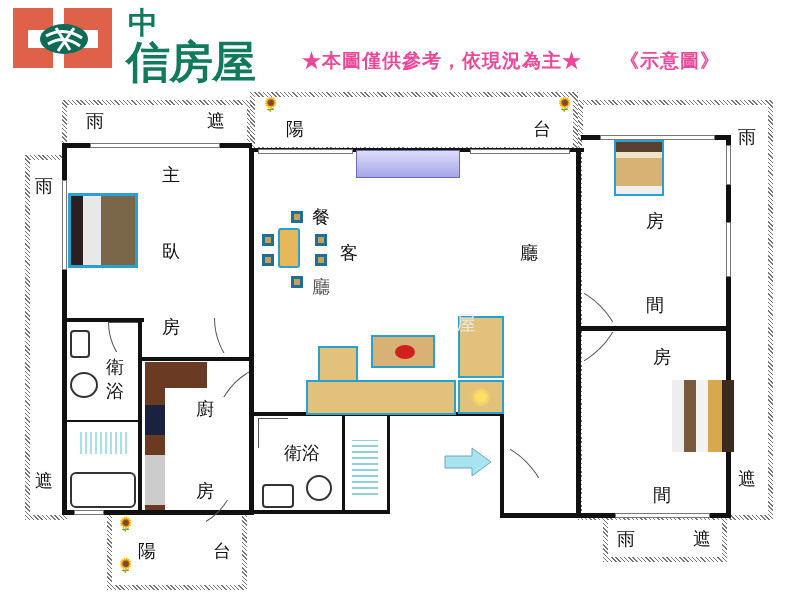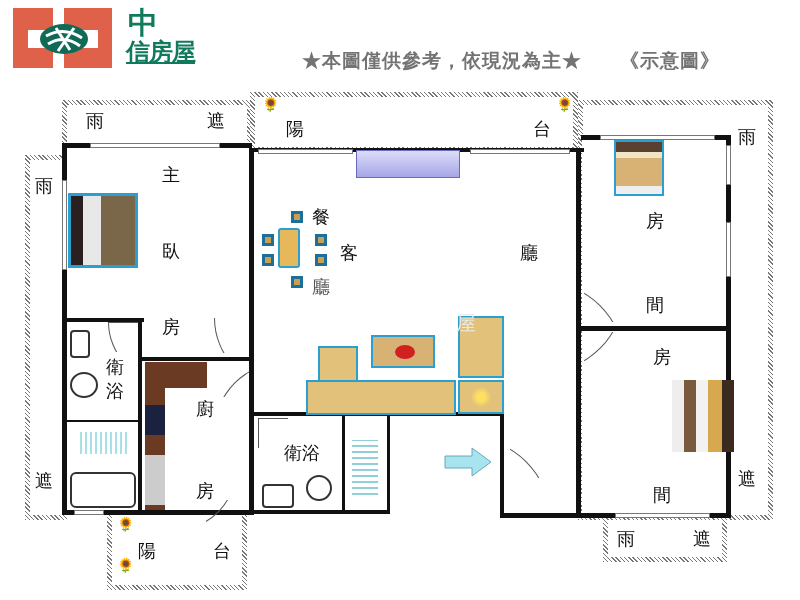--- a/index.html
+++ b/index.html
@@ -1,20 +1,20 @@
 <!DOCTYPE html>
 <html><head>
 <meta charset="utf-8">
 <style>
   html, body { margin:0; padding:0; background:#ffffff; }
   body { width:800px; height:600px; position:relative; overflow:hidden; font-family:"DejaVu Serif", serif; }
   .abs { position:absolute; }
   .logo-block { position:absolute; background:#e0614a; }
   .brand-text { position:absolute; color:#0f7a5c; font-family:"DejaVu Sans", sans-serif; font-weight:bold; line-height:1; }
-  .note { position:absolute; font-weight:bold; font-size:19px; color:#737373; white-space:nowrap; letter-spacing:1px; }
+  .note { position:absolute; font-weight:bold; font-size:19px; color:#ec4899; white-space:nowrap; letter-spacing:1px; }
   .wall { position:absolute; background:#111; }
   .hatch { position:absolute; box-sizing:border-box; border:5px solid #777;
            border-image: repeating-linear-gradient(45deg,#777 0 1px,#fff 1px 3px) 5; background:transparent; }
   .lbl { position:absolute; font-size:18px; color:#111; line-height:1; }
   .win { position:absolute; background:#fff; border:1px solid #777; box-sizing:border-box; }
   .door-arc { position:absolute; border:1px solid #555; box-sizing:border-box; }
   .furn { position:absolute; box-sizing:border-box; }
 </style>
 </head>
 <body>
@@ -24,21 +24,21 @@
     <div class="logo-block" style="left:13px;top:8px;width:40px;height:60px;"></div>
     <div class="logo-block" style="left:64px;top:8px;width:48px;height:60px;"></div>
     <div class="abs" style="left:28px;top:30px;width:70px;height:18px;background:#fff;"></div>
     <div class="abs" style="left:40px;top:24px;width:48px;height:30px;border-radius:50%;background:#0f6b57;">
       <svg width="48" height="30" viewBox="0 0 48 30">
         <path d="M6 12 Q24 2 42 14 M8 20 Q24 10 40 22 M16 4 L30 26 M34 4 L18 27" stroke="#fff" stroke-width="3" fill="none"></path>
       </svg>
     </div>
   </div>
   <div class="brand-text" style="left:128px;top:8px;font-size:30px;">中</div>
-  <div class="brand-text" style="left:126px;top:40px;font-size:24px;letter-spacing:-1px;text-decoration:underline;">信房屋</div>
+  <div class="brand-text" style="left:126px;top:40px;font-size:44px;letter-spacing:-1px;">信房屋</div>
   <div class="note" style="left:302px;top:48px;">★本圖僅供參考，依現況為主★</div>
   <div class="note" style="left:620px;top:48px;">《示意圖》</div>
 </div>
 
 <div>
 
   <div class="hatch" style="left:62px;top:100px;width:190px;height:50px;"></div>
   <div class="hatch" style="left:25px;top:155px;width:42px;height:365px;"></div>
   <div class="hatch" style="left:578px;top:100px;width:195px;height:420px;"></div>
   <div class="hatch" style="left:603px;top:512px;width:124px;height:50px;"></div>

